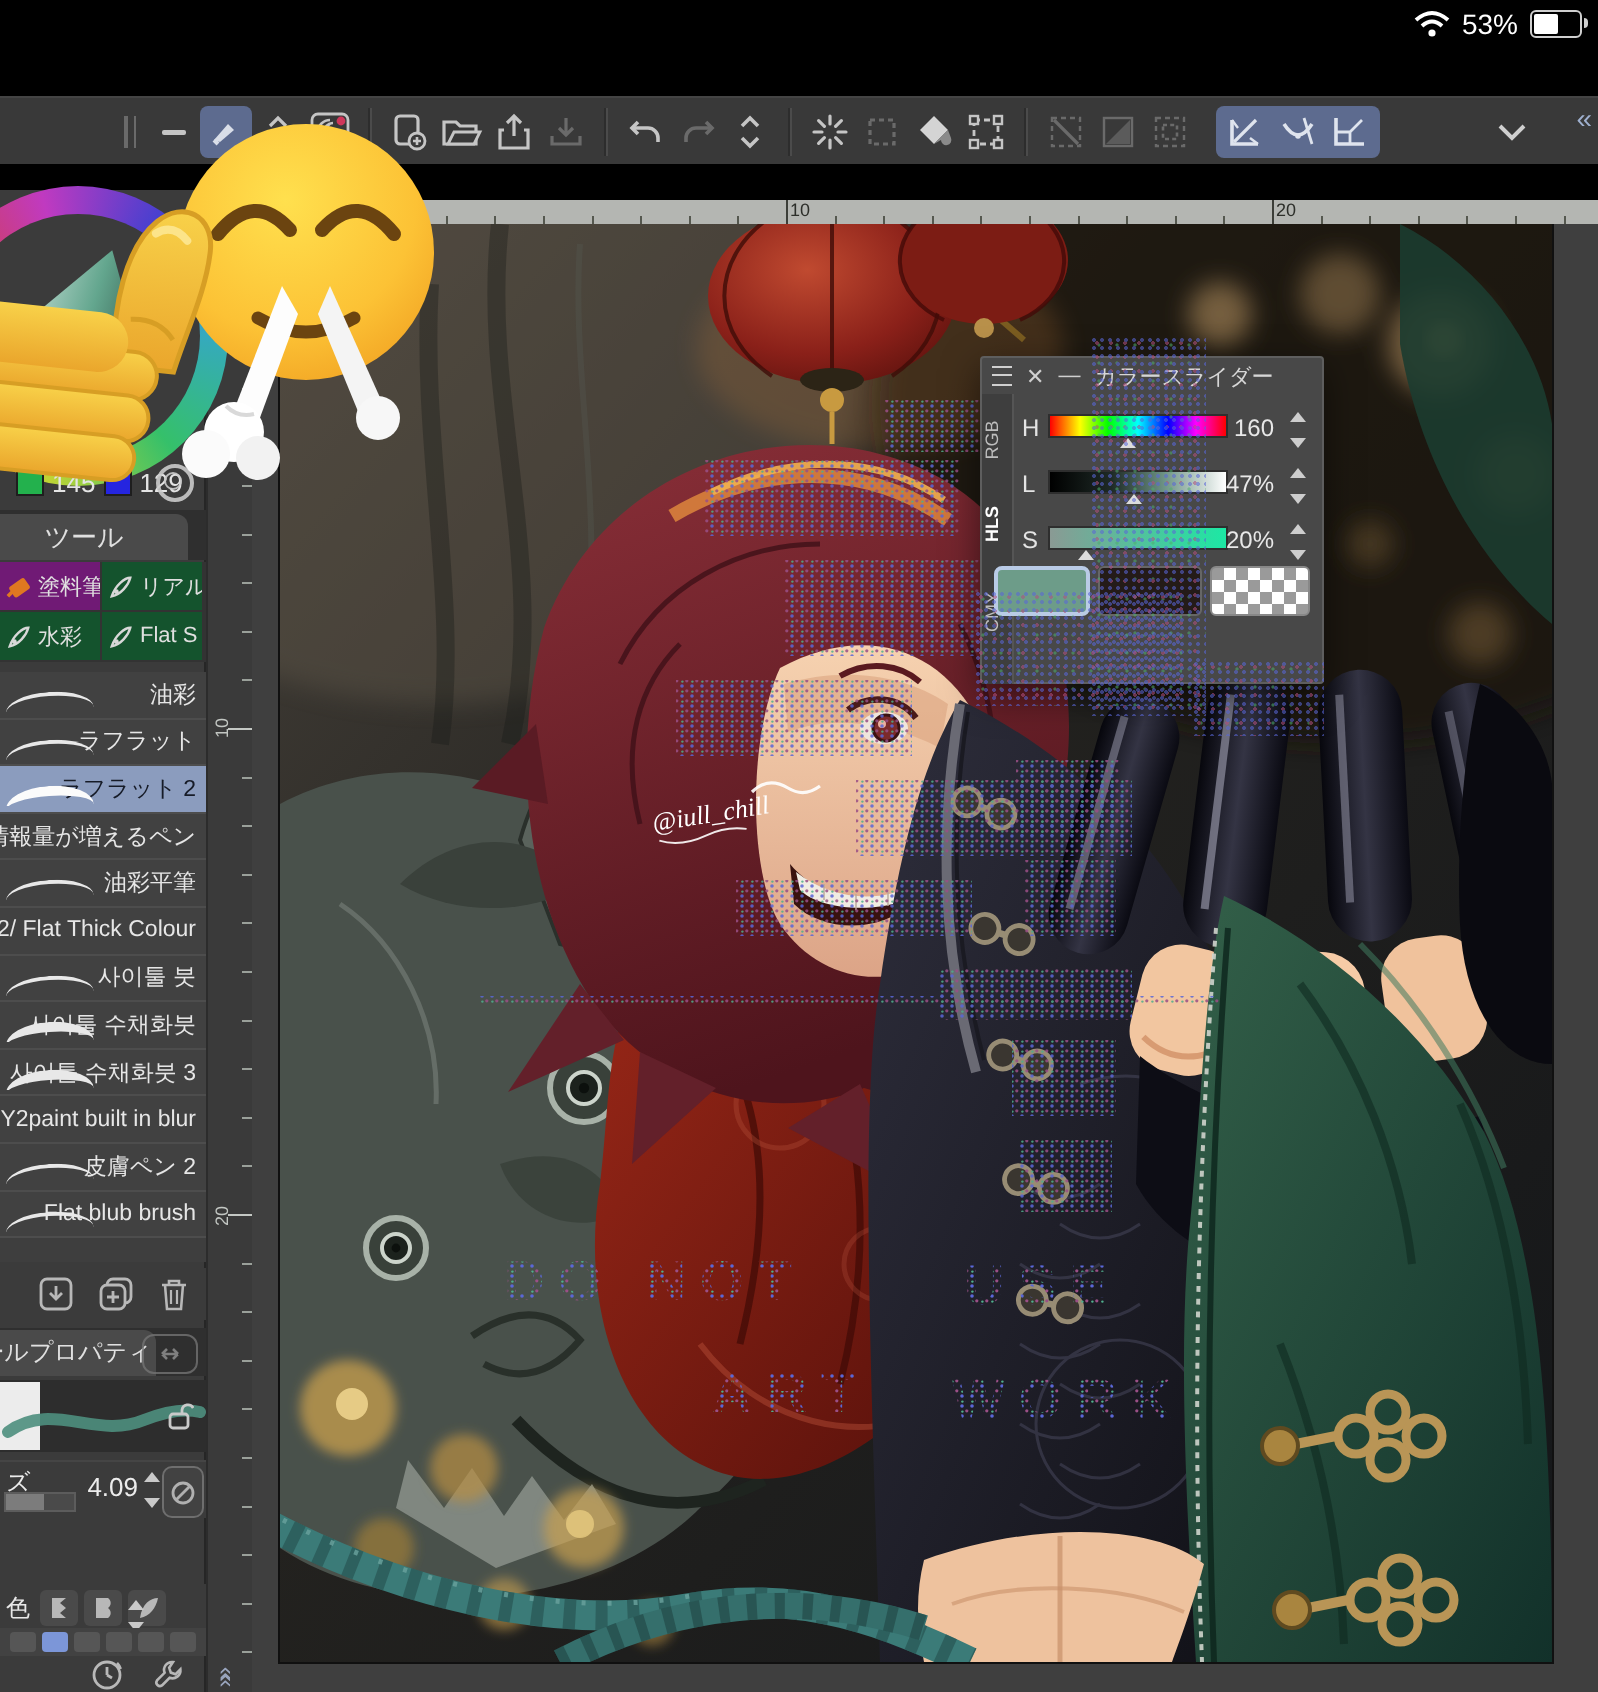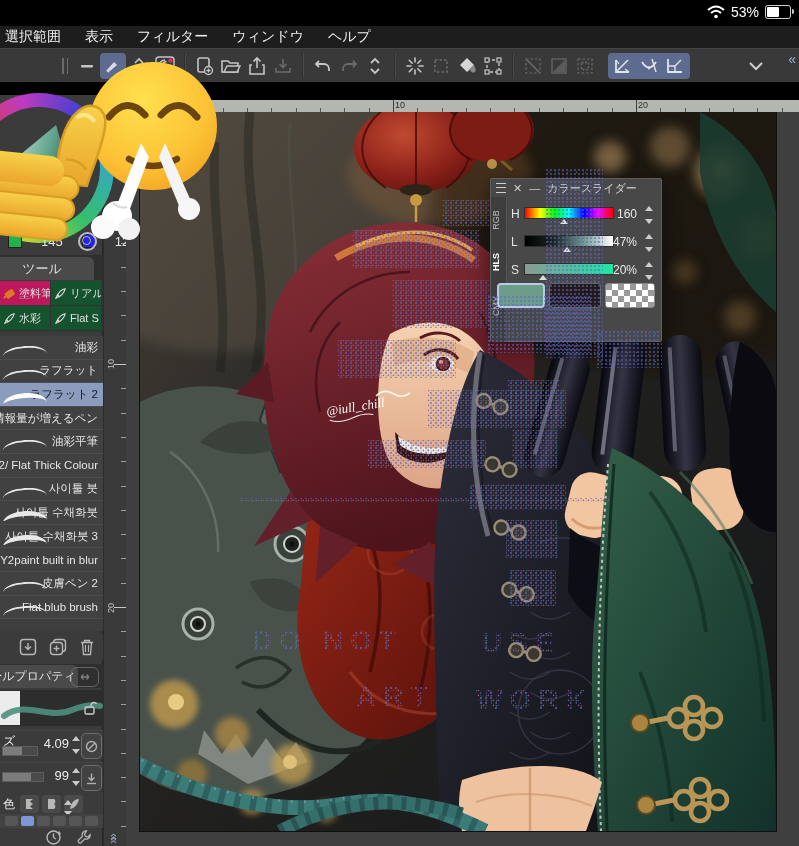--- a/index.html
+++ b/index.html
@@ -58,32 +58,32 @@
   
   #sidebar{left:0;top:95px;width:103px;height:751px;background:#3b3b3b;border-right:1px solid #262626;box-sizing:border-box;}
   
   #wheel{left:-36px;top:-2px;width:150px;height:150px;border-radius:50%;
      background:conic-gradient(from 140deg,#35c06a,#bfd435,#d49a35,#d44040,#c03ac0,#4040d0,#35a9c0,#35c06a);}
   #wheel .hole{position:absolute;left:14px;top:14px;width:122px;height:122px;border-radius:50%;background:#3b3b3b;}
   #wheel .tri{position:absolute;left:26px;top:30px;width:92px;height:88px;
      clip-path:polygon(2% 55%,78% 6%,88% 86%);
      background:linear-gradient(115deg,#ffffff 5%,#63a68e 55%,#10211c 100%);transform:rotate(-8deg);}
   
-  #swatchrow{left:0;top:135px;width:103px;height:22px;display:flex;align-items:center;gap:19px;padding-left:8px;box-sizing:border-box;font-size:13px;color:#e4e4e4;}
+  #swatchrow{left:0;top:135px;width:103px;height:22px;display:flex;align-items:center;gap:4px;padding-left:8px;box-sizing:border-box;font-size:13px;color:#e4e4e4;}
   .chip{width:12px;height:12px;border:1px solid #1e1e1e;flex:none;}
   #transp-ic{position:absolute;right:6px;top:2px;width:15px;height:15px;border:2px solid #cbcbcb;border-radius:50%;opacity:.9;}
   #transp-ic::after{content:'';position:absolute;left:2px;top:2px;width:7px;height:7px;border:1.5px solid #cbcbcb;border-radius:50%;}
   
   #tooltabrow{left:0;top:160px;width:103px;height:25px;background:#2f2f2f;}
   #tooltab{position:absolute;left:-10px;top:2px;width:104px;height:23px;background:#4a4a4a;border-radius:6px 6px 0 0;
      display:flex;align-items:center;justify-content:center;font-size:13px;color:#e0e0e0;}
   
   #subtools{left:0;top:186px;width:103px;height:50px;display:grid;grid-template-columns:50px 50px;grid-auto-rows:24px;gap:1px;background:#333;}
   .stcell{background:#14532d;display:flex;align-items:center;gap:3px;padding-left:3px;font-size:11px;color:#e0e0e0;overflow:hidden;white-space:nowrap;}
-  .stcell.sel{background:#be185d;}
+  .stcell.sel{background:#701a75;}
   .nib{width:13px;height:13px;flex:none;}
   
   #brushlist{left:0;top:241px;width:103px;height:295px;background:#3e3e3e;overflow:hidden;}
   .brow{position:relative;height:23.6px;border-bottom:1px solid #4d4d4d;background:#414141;
         font-size:11.5px;color:#e6e6e6;display:flex;align-items:center;justify-content:flex-end;padding-right:5px;box-sizing:border-box;white-space:nowrap;}
   .brow .stroke{position:absolute;left:3px;top:8px;width:44px;height:12px;overflow:hidden;pointer-events:none;}
   .brow .stroke::before{content:'';position:absolute;left:0;top:2px;width:44px;height:16px;border-top:2.5px solid #e8e8e8;border-radius:50%;transform:rotate(-4deg);}
   .brow.bold .stroke::before{border-top-width:5px;}
   .brow.sel{background:#8b9cbe;color:#161b27;}
   .brow.sel .stroke::before{border-top-color:#fbfbfb;}
@@ -170,27 +170,20 @@
         <circle cx="9" cy="11.5" r="1.8" fill="#fff"></circle>
       </svg>
       <span>53%</span>
       <span class="batt">
           <i></i>
           <b></b>
         </span>
     </div>
   </div>
 
-  <div class="abs" id="menubar">
-    <span>選択範囲</span>
-    <span>表示</span>
-    <span>フィルター</span>
-    <span>ウィンドウ</span>
-    <span>ヘルプ</span>
-  </div>
 
   <div class="abs" id="toolbar">
     <div style="width:62px"></div>
     <div style="width:3px;height:16px;border-left:2px solid #6a6a6a;border-right:1px solid #6a6a6a;margin-right:6px"></div>
     <div class="tbtn">
         <svg width="16" height="16">
           <rect x="2" y="7" width="12" height="2.5" rx="1" fill="#c5c5c5"></rect>
         </svg>
       </div>
     <div class="tbtn on">
@@ -504,36 +497,20 @@
           <span class="d"></span>
         </span>
       <span class="sidebtn">
           <svg width="13" height="13">
             <circle cx="6.5" cy="6.5" r="5" fill="none" stroke="#b0b0b0" stroke-width="1.4"></circle>
             <line x1="3" y1="10" x2="10" y2="3" stroke="#b0b0b0" stroke-width="1.4"></line>
           </svg>
         </span>
     </div>
 
-    <div class="abs numrow" style="top:667px">
-      <span class="minibar" style="bottom:9px;width:40px">
-          <i style="width:70%"></i>
-        </span>
-      <span class="val">99</span>
-      <span class="stepper">
-          <span class="u"></span>
-          <span class="d"></span>
-        </span>
-      <span class="sidebtn">
-          <svg width="13" height="13">
-            <path d="M6.5,1.5 v7 M3.5,5.5 L6.5,8.5 L9.5,5.5" fill="none" stroke="#b0b0b0" stroke-width="1.4"></path>
-            <path d="M2,11.5 h9" stroke="#b0b0b0" stroke-width="1.4"></path>
-          </svg>
-        </span>
-    </div>
 
     <div class="abs" id="inkrow">
       <span class="lbl">色</span>
       <span class="inkbtn">
           <svg width="12" height="12">
             <path d="M2,1 h7 l-3,2.5 3,2.5 -3,2.5 3,2.5 h-7 Z" fill="#b8b8b8"></path>
           </svg>
         </span>
       <span class="inkbtn">
           <svg width="12" height="12">

